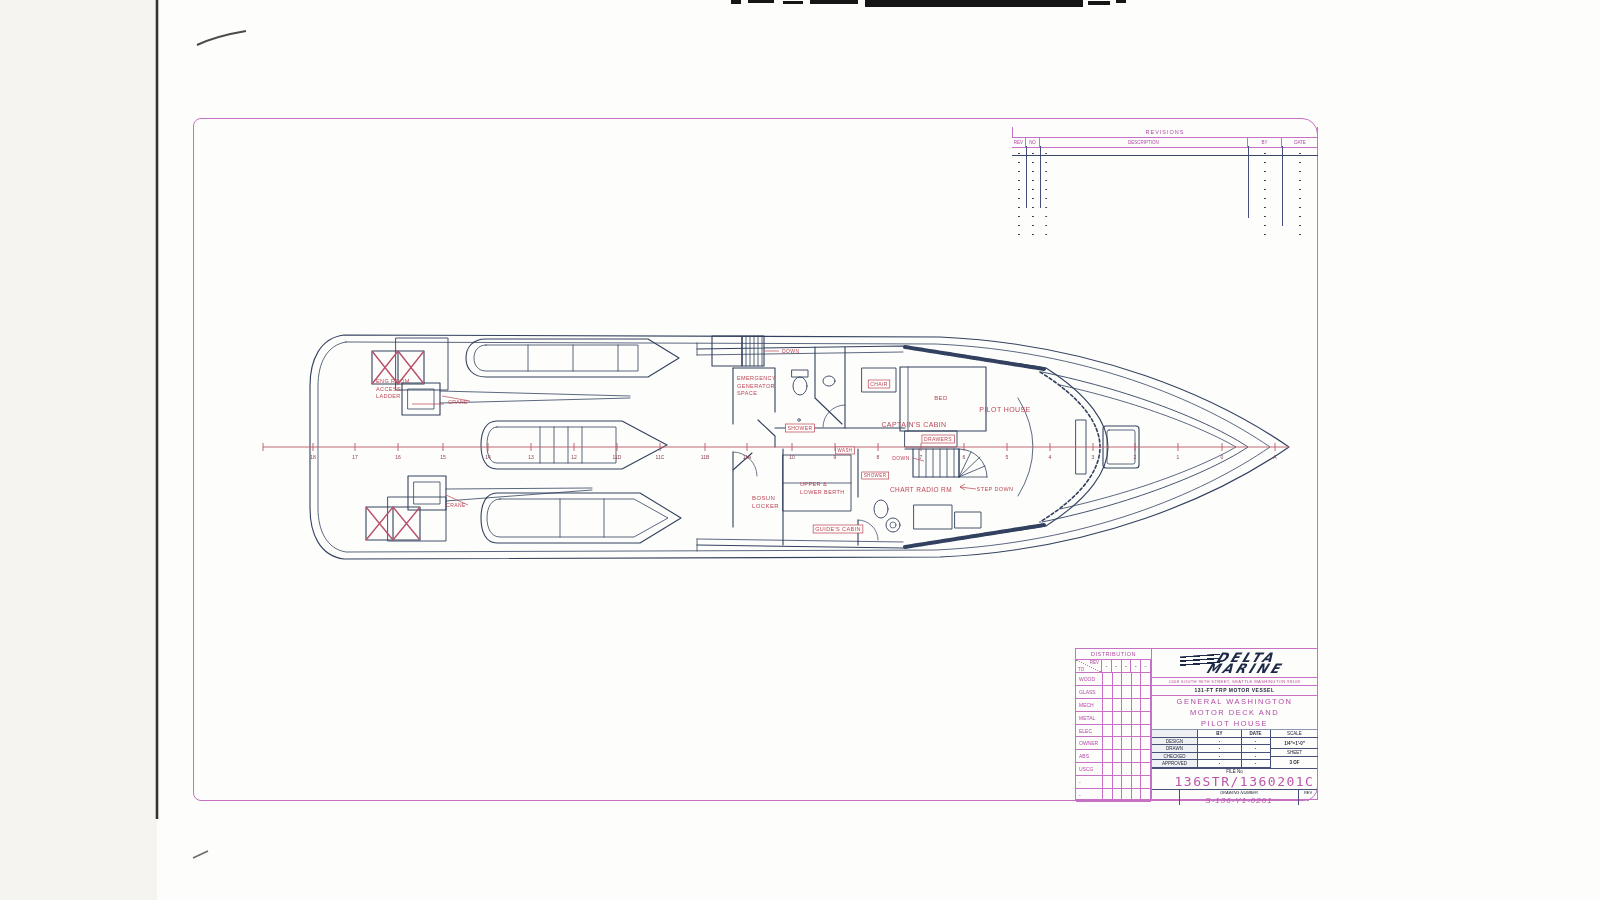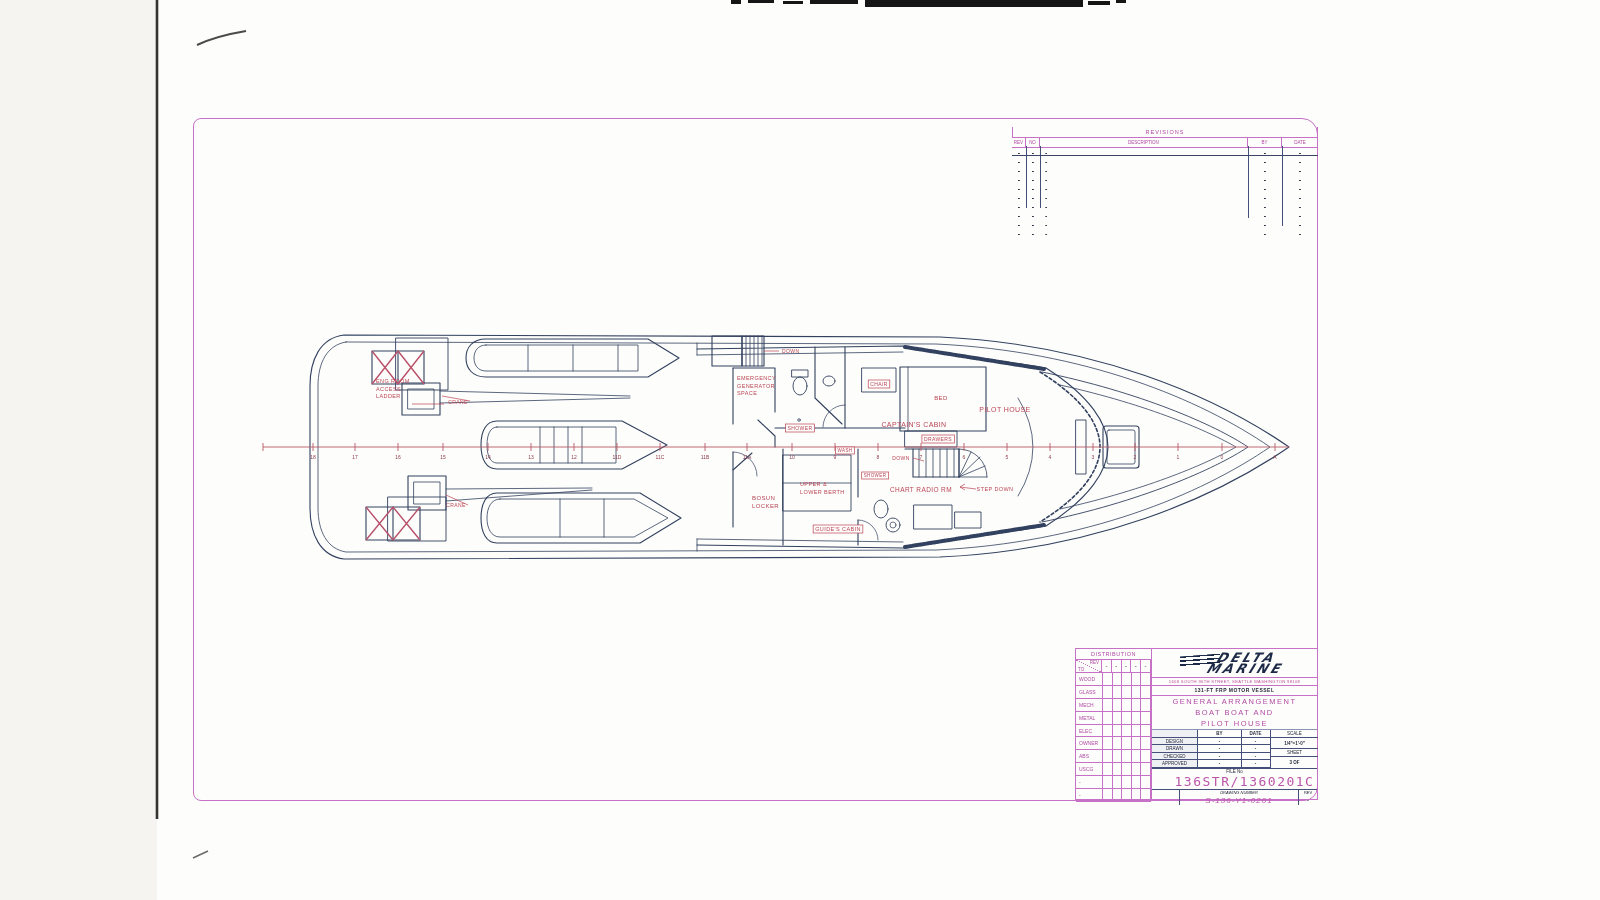--- a/index.html
+++ b/index.html
@@ -282,22 +282,22 @@
 
   <div class="lblock">
     <div class="logo-row">
       <div class="logo-wing"></div>
       <div class="logo-delta">DELTA</div>
       <div class="logo-marine">MARINE</div>
     </div>
     <div class="addr-row">1608 SOUTH 96TH STREET, SEATTLE WASHINGTON 98108</div>
     <div class="vessel-row">131-FT FRP MOTOR VESSEL</div>
     <div class="dtitle-rows">
-      <div>GENERAL  ARRANGEMENT</div>
-      <div>BOAT  BOAT  AND</div>
+      <div>GENERAL  WASHINGTON</div>
+      <div>MOTOR  DECK  AND</div>
       <div>PILOT  HOUSE</div>
     </div>
     <div class="sign">
       <div class="sign-grid">
         <div class="sign-hrow">
           <span class="sg-l"></span>
           <span class="sg-b">BY</span>
           <span class="sg-d">DATE</span>
         </div>
         <div class="sign-row">

